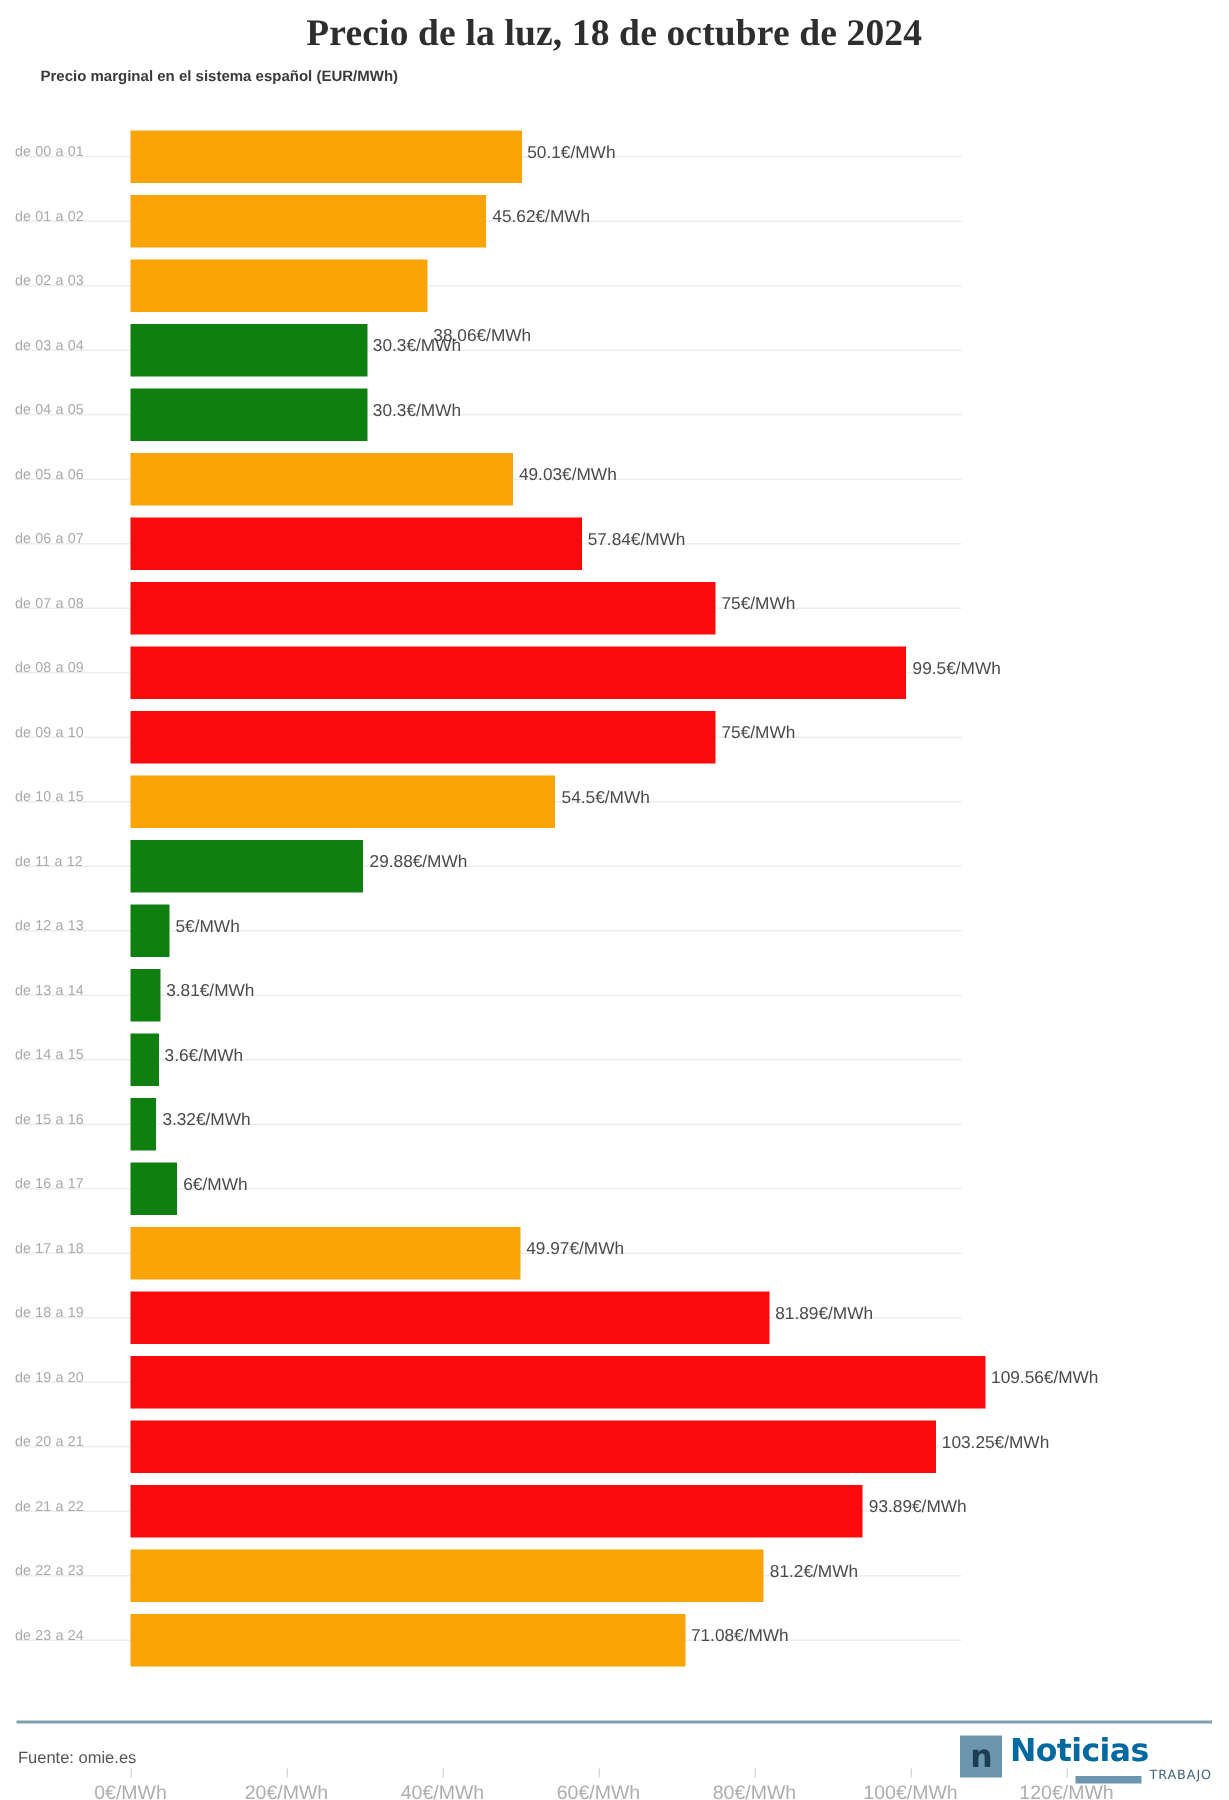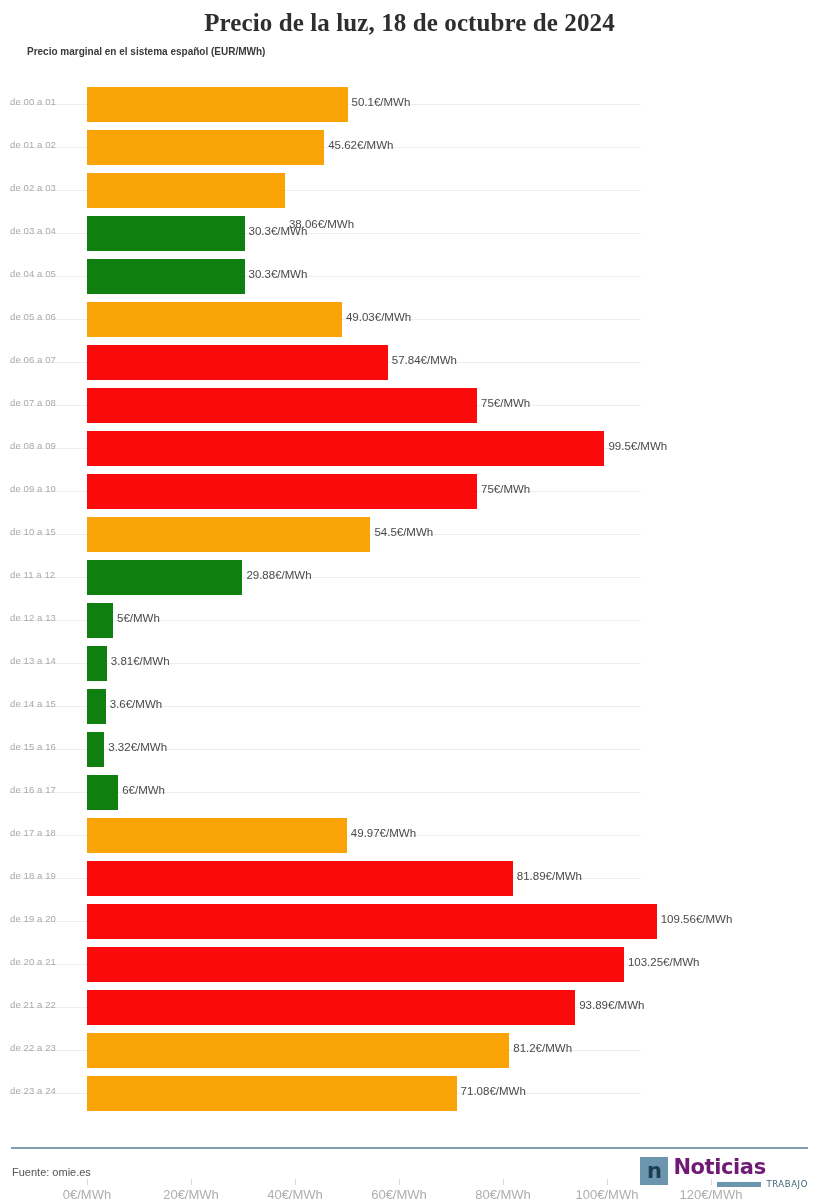--- a/index.html
+++ b/index.html
@@ -166,27 +166,27 @@
     display: flex;
     flex-direction: column;
     justify-content: flex-start;
   }
 
   #brand-name {
     font-family: "DejaVu Sans", sans-serif;
     font-weight: bold;
     font-size: 21px;
     line-height: 21px;
-    color: #701a75;
+    color: #0369a1;
     letter-spacing: -0.4px;
   }
 
   #brand-sub-row {
     display: flex;
-    align-items: center;
+    align-items: flex-end;
     margin-top: 2px;
     padding-left: 44px;
   }
 
   #brand-sub-bar {
     width: 44px;
     height: 5px;
     background: #6c96ad;
     margin-right: 5px;
   }

